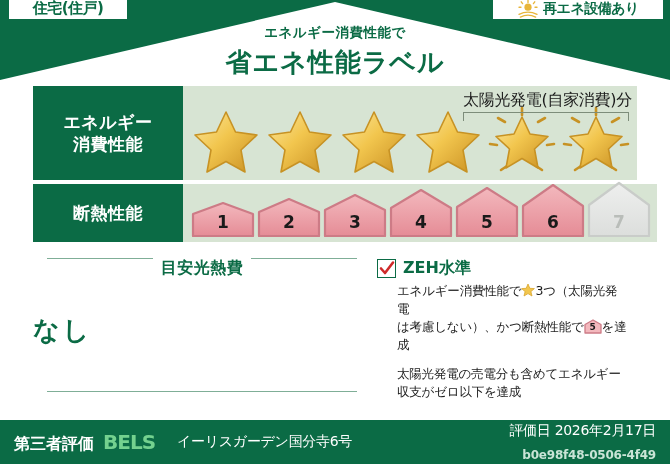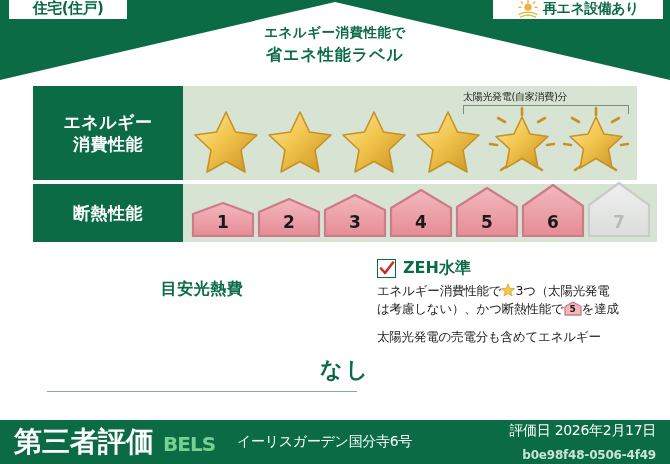--- a/index.html
+++ b/index.html
@@ -57,21 +57,21 @@
 
   
   #title-block {
     position: absolute;
     left: 0; right: 0; top: 24px;
     text-align: center;
     z-index: 10;
     color: #0b6b45;
   }
   #title-sub { font-size: 13.5px; font-weight: bold; letter-spacing: 0.5px; }
-  #title-main { font-size: 16px; font-weight: bold; letter-spacing: 1px; margin-top: 3px; }
+  #title-main { font-size: 26px; font-weight: bold; letter-spacing: 1px; margin-top: 3px; }
 
   
   #content {
     position: absolute;
     left: 33px; top: 86px;
     width: 604px; height: 322px;
     z-index: 10;
   }
 
   
@@ -99,21 +99,21 @@
 
   
   #solar-bracket {
     position: absolute;
     right: 8px; top: 4px;
     width: 166px;
     z-index: 4;
     pointer-events: none;
   }
   #solar-bracket-text {
-    font-size: 10px;
+    font-size: 16px;
     color: #1b1b1b;
     text-align: left;
     letter-spacing: -0.3px;
     white-space: nowrap;
   }
   #solar-bracket-line {
     height: 9px;
     border: 1px solid #7d8d7a;
     border-top: 1px solid #7d8d7a;
     border-bottom: none;
@@ -162,29 +162,28 @@
     margin-top: 10px;
     height: 156px;
     background: #ffffff;
   }
   #cost-panel {
     flex: 0 0 338px;
     position: relative;
     padding-top: 6px;
   }
   #cost-head {
-    display: flex; align-items: center; gap: 20px;
+    display: flex; gap: 8px;
     padding: 0 14px;
-    flex-direction: column;
   }
   #cost-head .hr { flex: 1 1 auto; height: 1px; background: #7fae97; }
   #cost-title { font-size: 16px; font-weight: bold; color: #0b6b45; letter-spacing: 0.5px; }
   #cost-value {
-    text-align: right;
-    font-size: 22px; font-weight: bold;
+    text-align: left;
+    font-size: 26px; font-weight: bold;
     color: #0b6b45;
     margin-top: 34px;
     letter-spacing: 3px;
   }
   #cost-rule {
     position: absolute;
     left: 14px; right: 14px; bottom: 16px;
     height: 1px; background: #7fae97;
   }
 
@@ -206,20 +205,21 @@
   .crit-title {
     font-size: 16px; font-weight: bold; color: #0b6b45;
     letter-spacing: 0px;
   }
   .crit-desc {
     font-size: 12.5px;
     color: #1c1c1c;
     line-height: 1.45;
     margin-top: 3px;
     letter-spacing: -0.2px;
+    margin-left: 20px;
   }
   .inline-star { display: inline-block; vertical-align: -2px; width: 14px; height: 14px; }
   .inline-house { display: inline-block; vertical-align: -3px; width: 18px; height: 15px; position: relative; }
   .inline-house .n {
     position: absolute; left: 0; right: 0; bottom: 0px;
     text-align: center; font-size: 9px; font-weight: bold; color: #1a1a1a;
   }
   #zeh-logo { display: inline-flex; align-items: flex-end; gap: 2px; vertical-align: -5px; margin-left: 4px; }
   #zeh-logo svg { width: 34px; height: 24px; display: block; }
   #zeh-logo .zeh-cap { font-size: 6px; color: #4b4b4b; padding-bottom: 2px; letter-spacing: -0.3px; }
@@ -228,21 +228,21 @@
   #footer {
     position: absolute;
     left: 0; right: 0; bottom: 0; height: 44px;
     background: #0b6b45;
     z-index: 20;
     display: flex;
     align-items: center;
     padding: 0 14px;
   }
   #bels-block { display: flex; align-items: baseline; gap: 9px; }
-  #bels-jp { color: #ffffff; font-size: 28px; font-weight: bold; letter-spacing: 0px; font-family: Liberation Serif, serif; }
+  #bels-jp { color: #ffffff; font-size: 16px; font-weight: bold; letter-spacing: 0px; font-family: Liberation Serif, serif; }
   #bels-en { color: #74d18f; font-size: 20px; font-weight: bold; letter-spacing: -1px; }
   #property-name {
     color: #ffffff; font-size: 14px; margin-left: 22px;
     letter-spacing: -0.3px;
   }
   #footer-right {
     margin-left: auto;
     text-align: right;
     color: #ffffff;
   }
@@ -460,20 +460,21 @@
               </svg><span>3つ（太陽光発電</span><br>
             <span>は考慮しない）、かつ断熱性能で</span><span class="inline-house"><svg viewBox="0 0 18 15" style="width:18px;height:15px;">
                   <polygon points="9,1 17,5.5 17,14 1,14 1,5.5" fill="#f3b8bd" stroke="#cd7b86" stroke-width="1.3" stroke-linejoin="round"></polygon>
                 </svg><span class="n">5</span></span><span>を達成</span>
           </div>
         </div>
 
         <div class="crit-block">
           <div class="crit-desc">
             <span>太陽光発電の売電分も含めてエネルギー</span><br>
+            <span>収支がゼロ以下を達成</span>
           </div>
         </div>
 
       </div>
     </div>
   </div>
 
   <div id="footer">
     <div id="bels-block">
       <span id="bels-jp">第三者評価</span>

